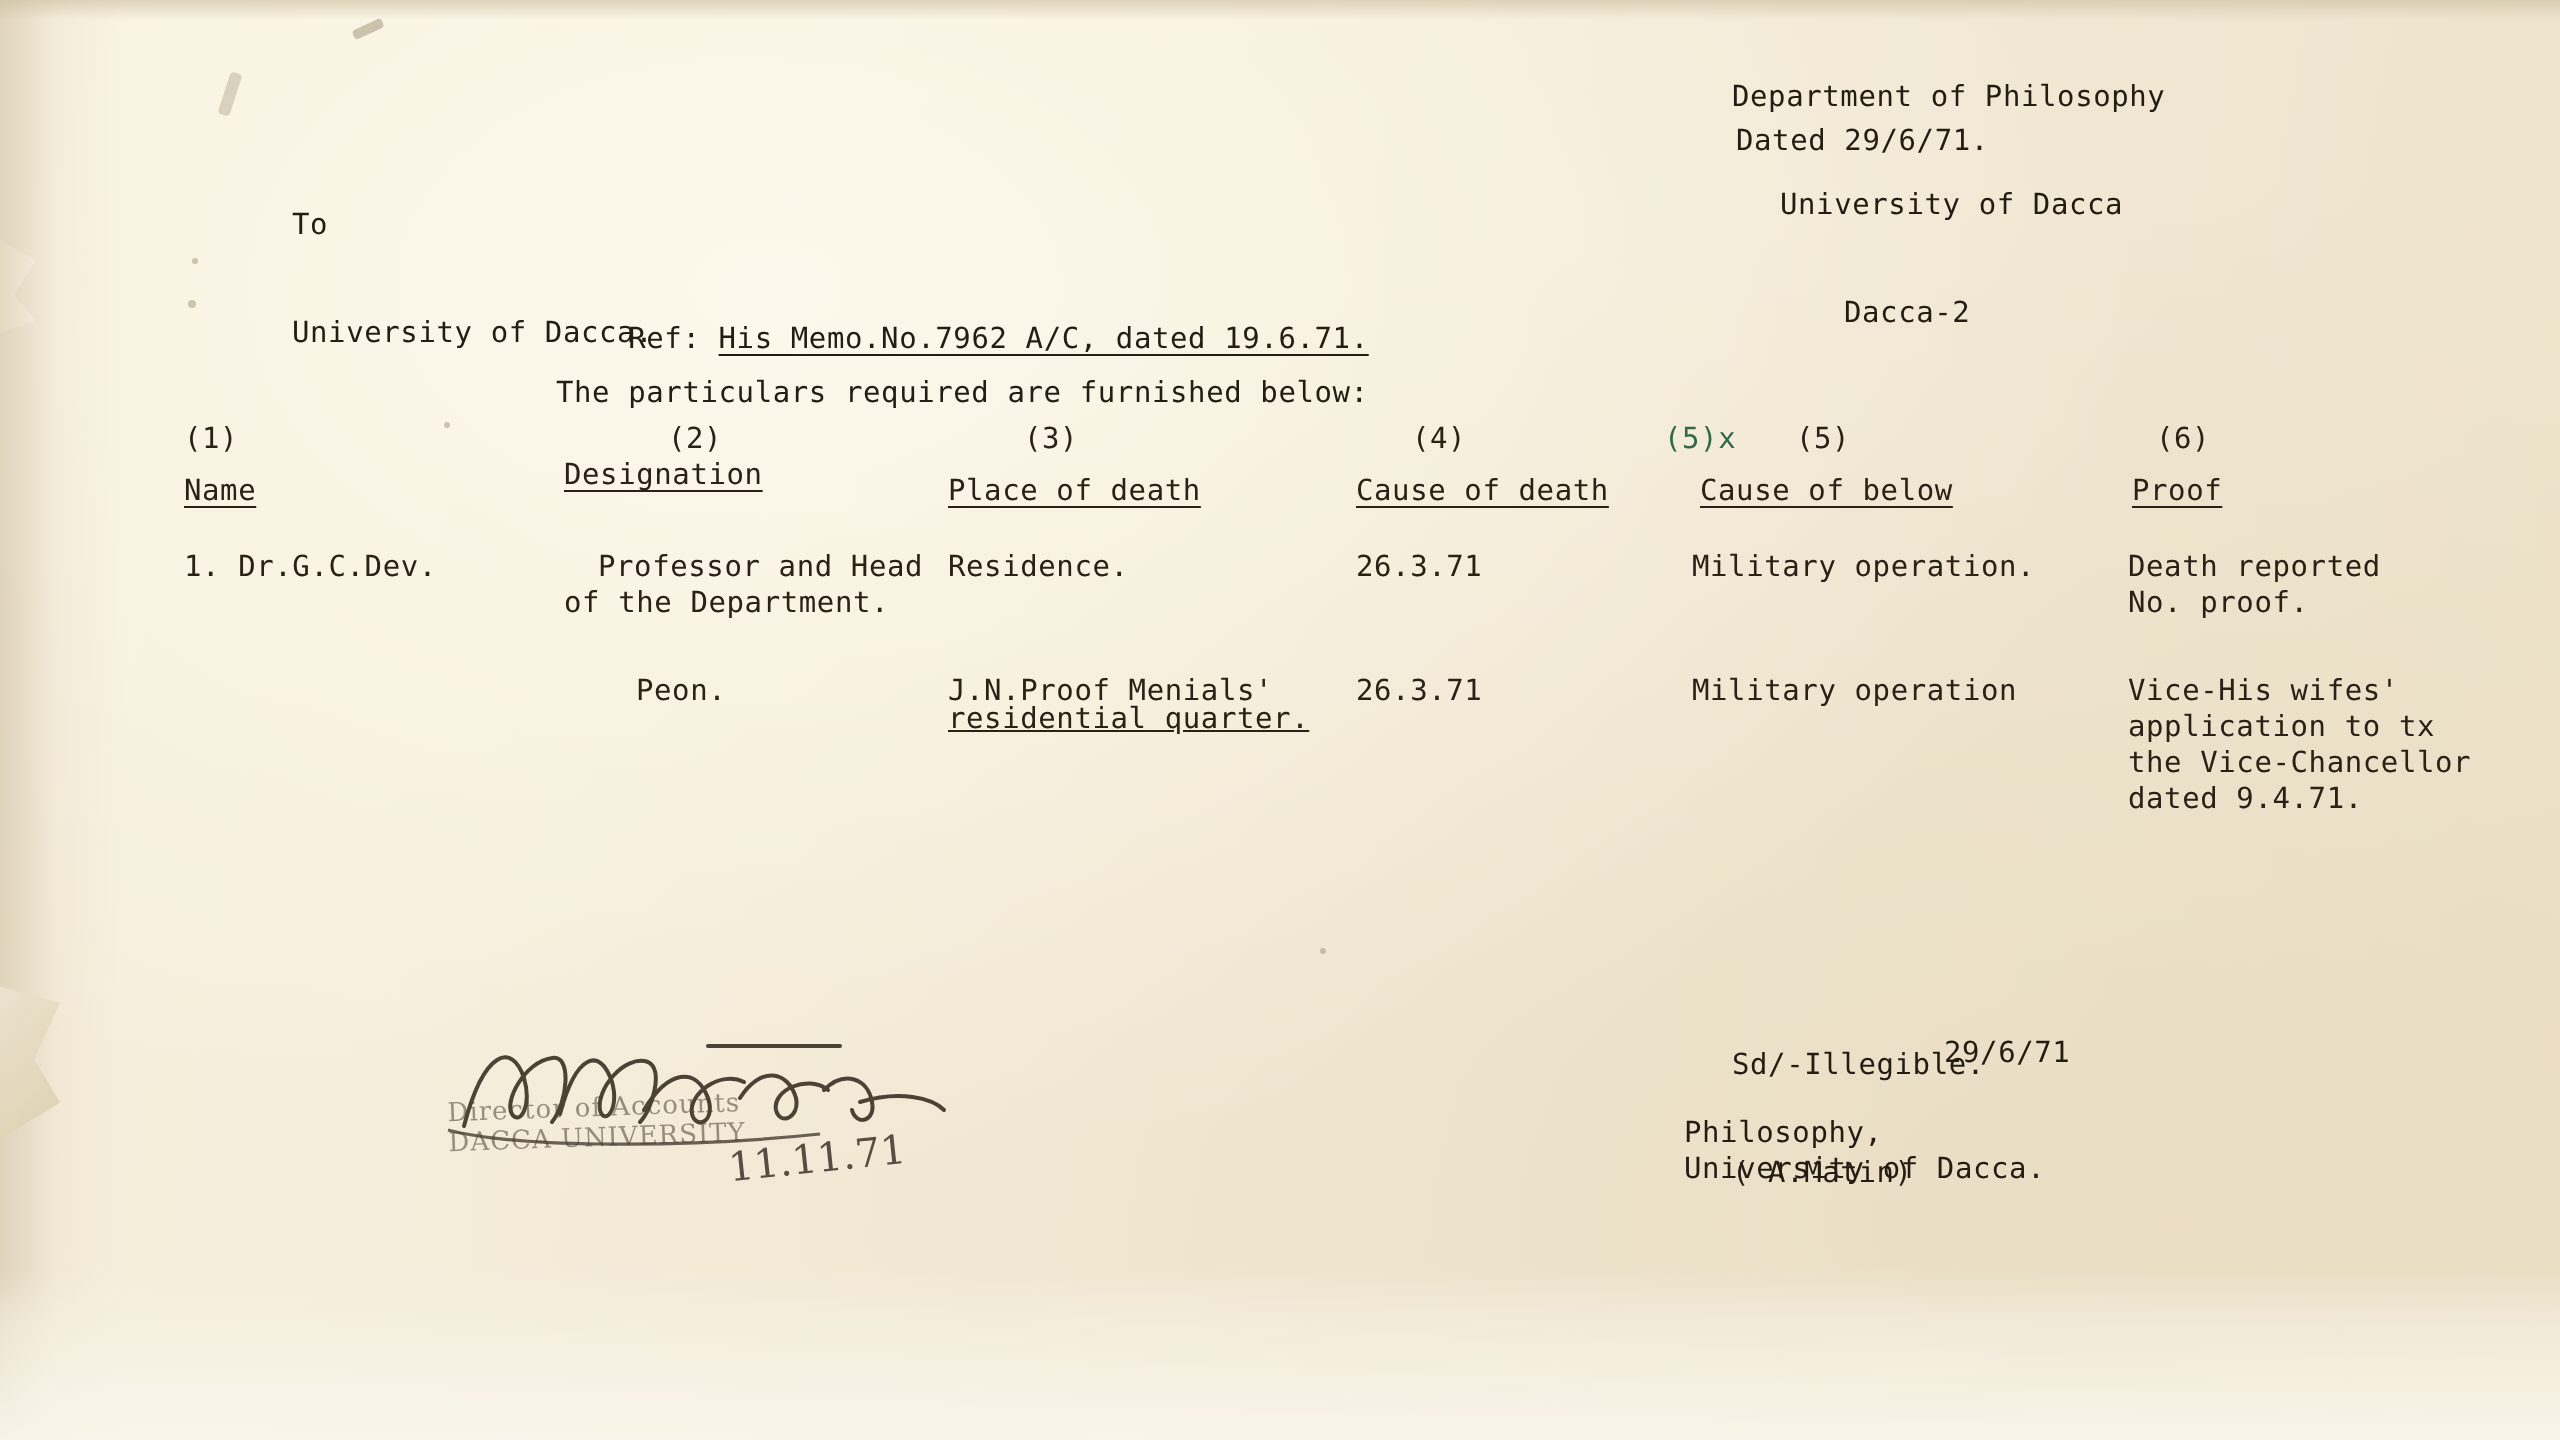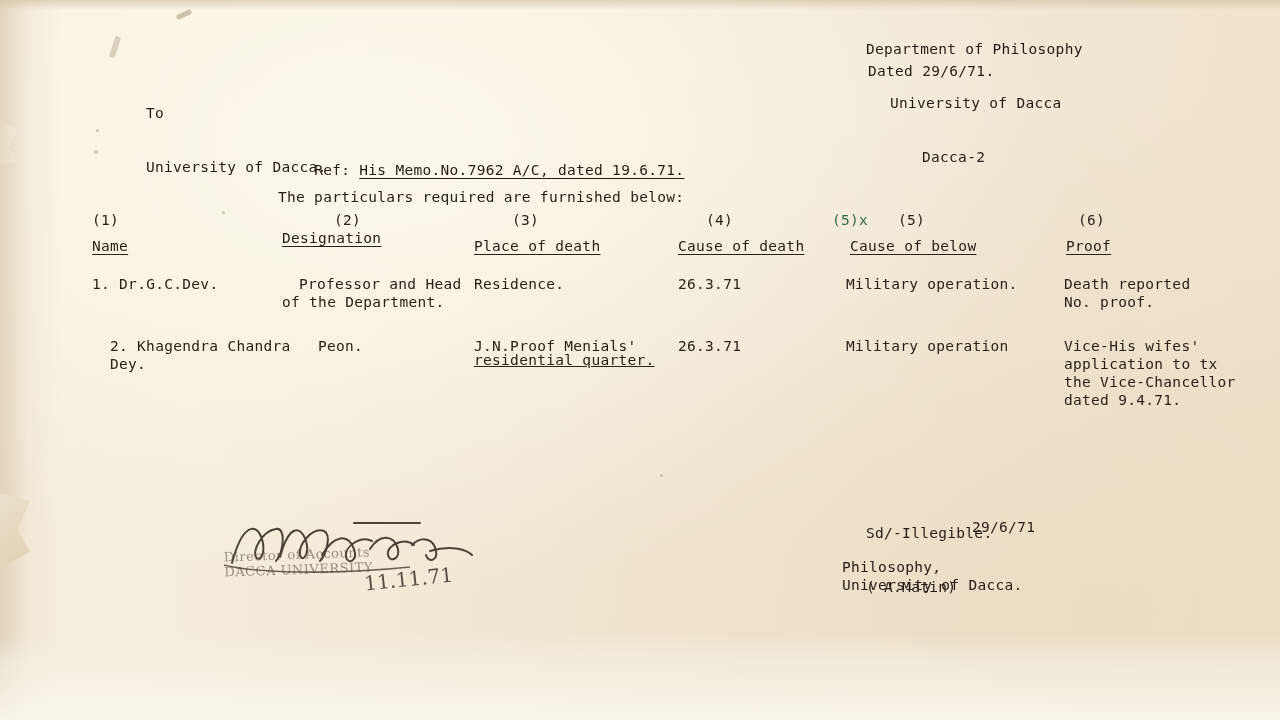--- a/index.html
+++ b/index.html
@@ -182,22 +182,20 @@
 
   <div class="cell" style="left:92px;top:275px;">1. Dr.G.C.Dev.</div>
   <div class="cell" style="left:282px;top:275px;margin-left:17px;">Professor and Head</div>
   <div class="cell" style="left:282px;top:293px;">of the Department.</div>
   <div class="cell" style="left:474px;top:275px;">Residence.</div>
   <div class="cell" style="left:678px;top:275px;">26.3.71</div>
   <div class="cell" style="left:846px;top:275px;">Military operation.</div>
   <div class="cell" style="left:1064px;top:275px;">Death reported</div>
   <div class="cell" style="left:1064px;top:293px;">No. proof.</div>
 
-  <div class="cell" style="left:110px;top:337px;">2. Khagendra Chandra
-Dey.</div>
   <div class="cell" style="left:318px;top:337px;">Peon.</div>
   <div class="cell" style="left:474px;top:337px;">J.N.Proof Menials'</div>
   <div class="cell" style="left:474px;top:351px;text-decoration:underline;">residential quarter.</div>
   <div class="cell" style="left:678px;top:337px;">26.3.71</div>
   <div class="cell" style="left:846px;top:337px;">Military operation</div>
   <div class="cell" style="left:1064px;top:337px;">Vice-His wifes'</div>
   <div class="cell" style="left:1064px;top:355px;">application to tx</div>
   <div class="cell" style="left:1064px;top:373px;">the Vice-Chancellor</div>
   <div class="cell" style="left:1064px;top:391px;">dated 9.4.71.</div>
 

